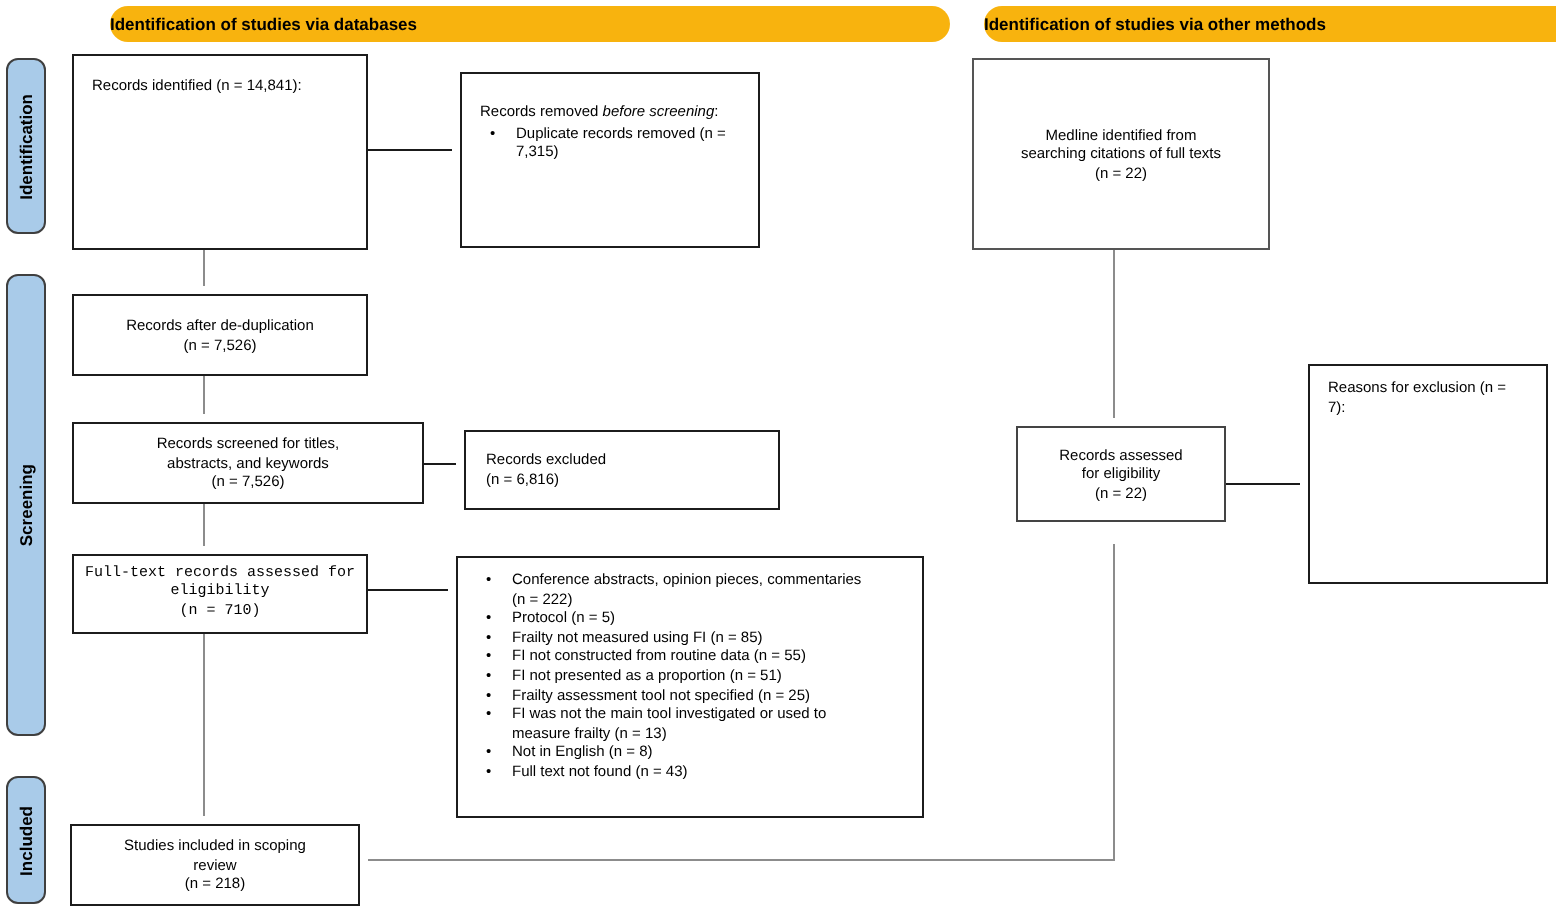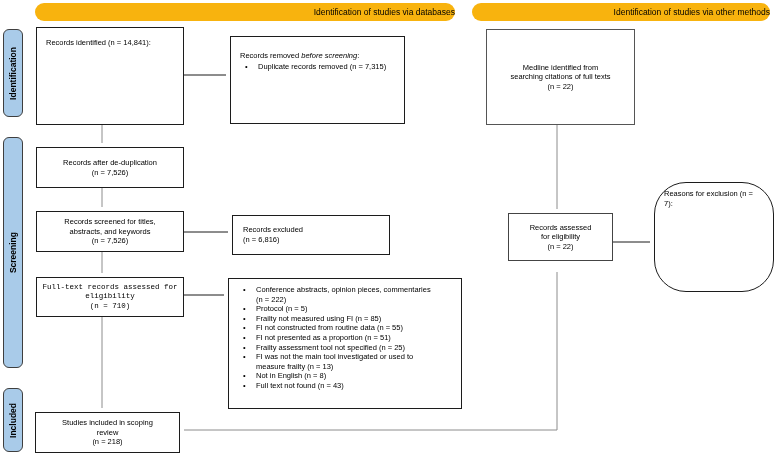--- a/index.html
+++ b/index.html
@@ -8,21 +8,21 @@
     --box-border:#1C1C1C; --connector-dark:#1A1A1A; --connector-gray:#8C8C8C;
   }
   *{margin:0;padding:0;box-sizing:border-box;}
   html,body{width:778px;height:456px;}
   body{
     position:relative;background:#ffffff;overflow:hidden;
     font-family:"Liberation Sans", sans-serif;color:#000;
   }
   .banner{
     position:absolute;height:18px;background:var(--banner-bg);color:var(--banner-text);
-    border-radius:9px;text-align:right;font-weight:normal;font-size:8.5px;line-height:18px;
+    border-radius:9px;text-align:left;font-weight:bold;font-size:8.5px;line-height:18px;margin-left:20px;
   }
   .stage{
     position:absolute;width:20px;background:var(--stage-bg);
     border:1px solid var(--stage-border);border-radius:6px;
     display:flex;align-items:center;justify-content:center;
   }
   .stage span{
     writing-mode:vertical-rl;transform:rotate(180deg);
     font-weight:bold;font-size:8.5px;white-space:nowrap;
   }
@@ -73,39 +73,39 @@
   <path class="conn-gray" d="M102,317 V408" marker-end="url(#ah)"></path>
   <path class="conn-gray" d="M557,125 V209" marker-end="url(#ah)"></path>
   <path class="conn-dark" d="M613,242 H650" marker-end="url(#ah)"></path>
   <path class="conn-gray" d="M557,272 V430 H184" marker-end="url(#ah)"></path>
 </svg>
 
 <div class="box pad" style="left:36px;top:27px;width:148px;height:98px;padding-top:10px;">
   <div>Records identified (n = 14,841):</div>
 </div>
 
-<div class="box pad" style="left:230px;top:36px;width:175px;height:88px;padding-top:14px;">
+<div class="box pad" style="left:230px;top:36px;width:150px;height:88px;padding-top:14px;">
   <div>
     <span>Records removed </span><i>before screening</i><span>:</span>
   </div>
   <ul class="blist">
 
   <li>Duplicate records removed (n = 7,315)</li>
     </ul>
 </div>
 
 <div class="box centered" style="left:36px;top:147px;width:148px;height:41px;">
   <div>
 
   <div>Records after de-duplication</div>
       <div>(n = 7,526)</div>
     </div>
 </div>
 
-<div class="box centered" style="left:36px;top:211px;width:148px;height:41px;">
+<div class="box centered" style="left:36px;top:211px;width:176px;height:41px;">
   <div>
 
   <div>Records screened for titles,</div>
       <div>abstracts, and keywords</div>
       <div>(n = 7,526)</div>
     </div>
 </div>
 
 <div class="box vcenter" style="left:232px;top:215px;width:158px;height:40px;padding-left:10px;">
   <div>
@@ -159,15 +159,15 @@
 
 <div class="box centered" style="left:508px;top:213px;width:105px;height:48px;border-color:#444;justify-content:center;">
   <div>
 
   <div>Records assessed</div>
       <div>for eligibility</div>
       <div>(n = 22)</div>
     </div>
 </div>
 
-<div class="box pad" style="left:654px;top:182px;width:120px;height:110px;padding-top:6px;border-radius:32px;">
+<div class="box pad" style="left:654px;top:182px;width:120px;height:110px;padding-top:6px;">
   <div>Reasons for exclusion (n = 7):</div>
 </div>
 
 </body></html>

